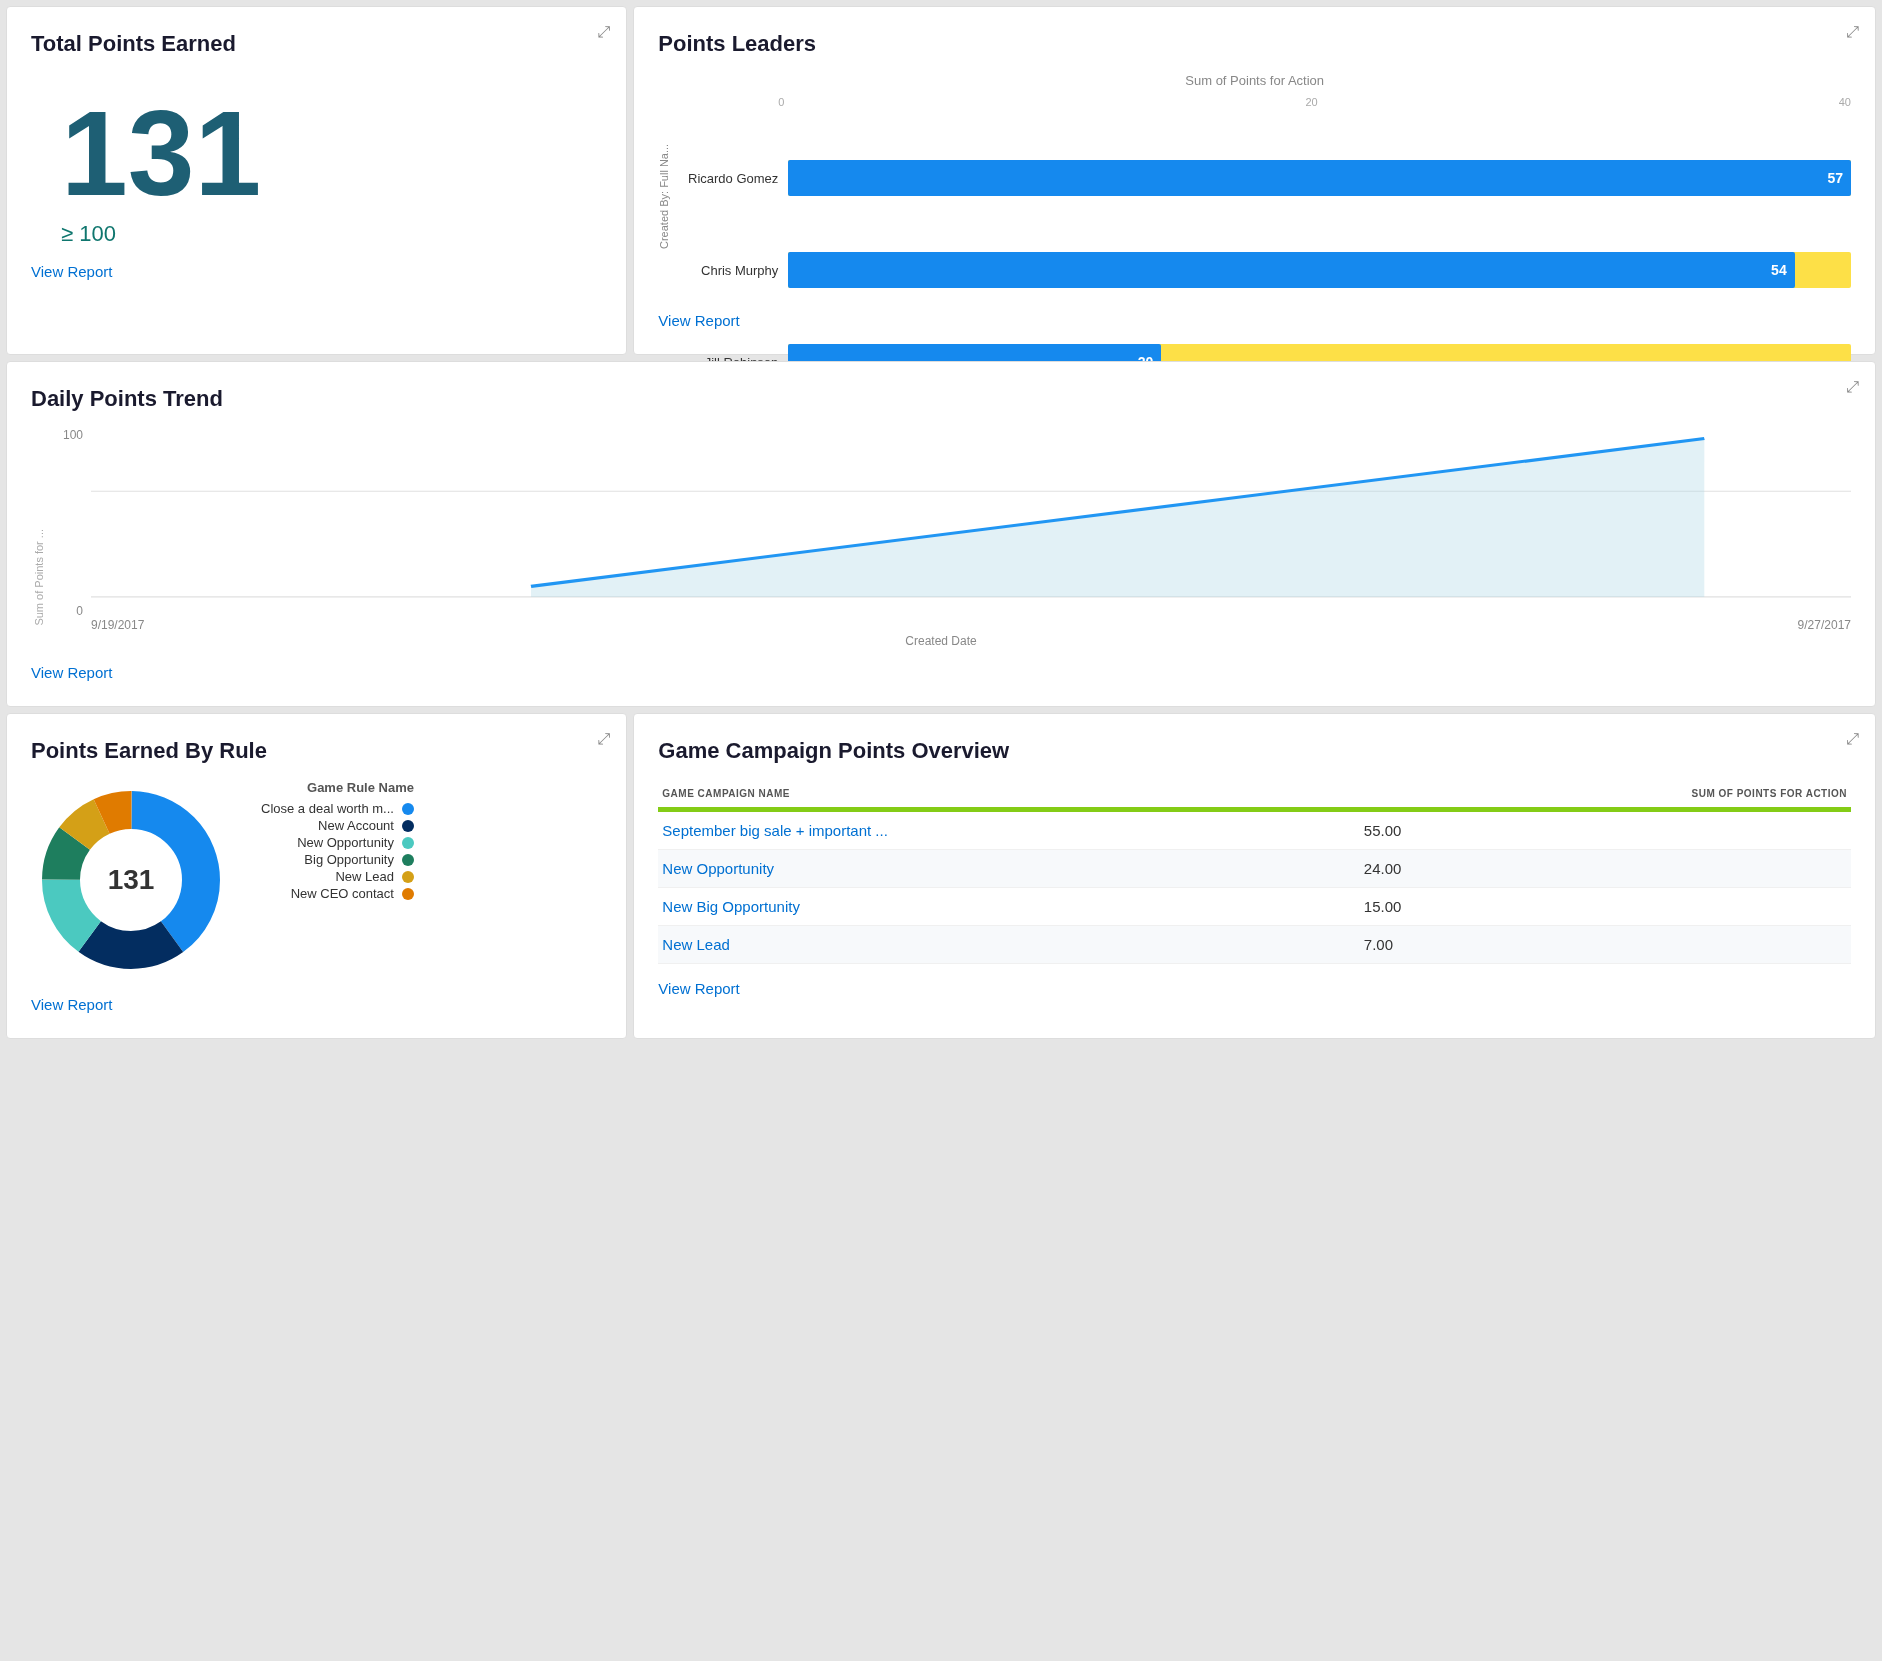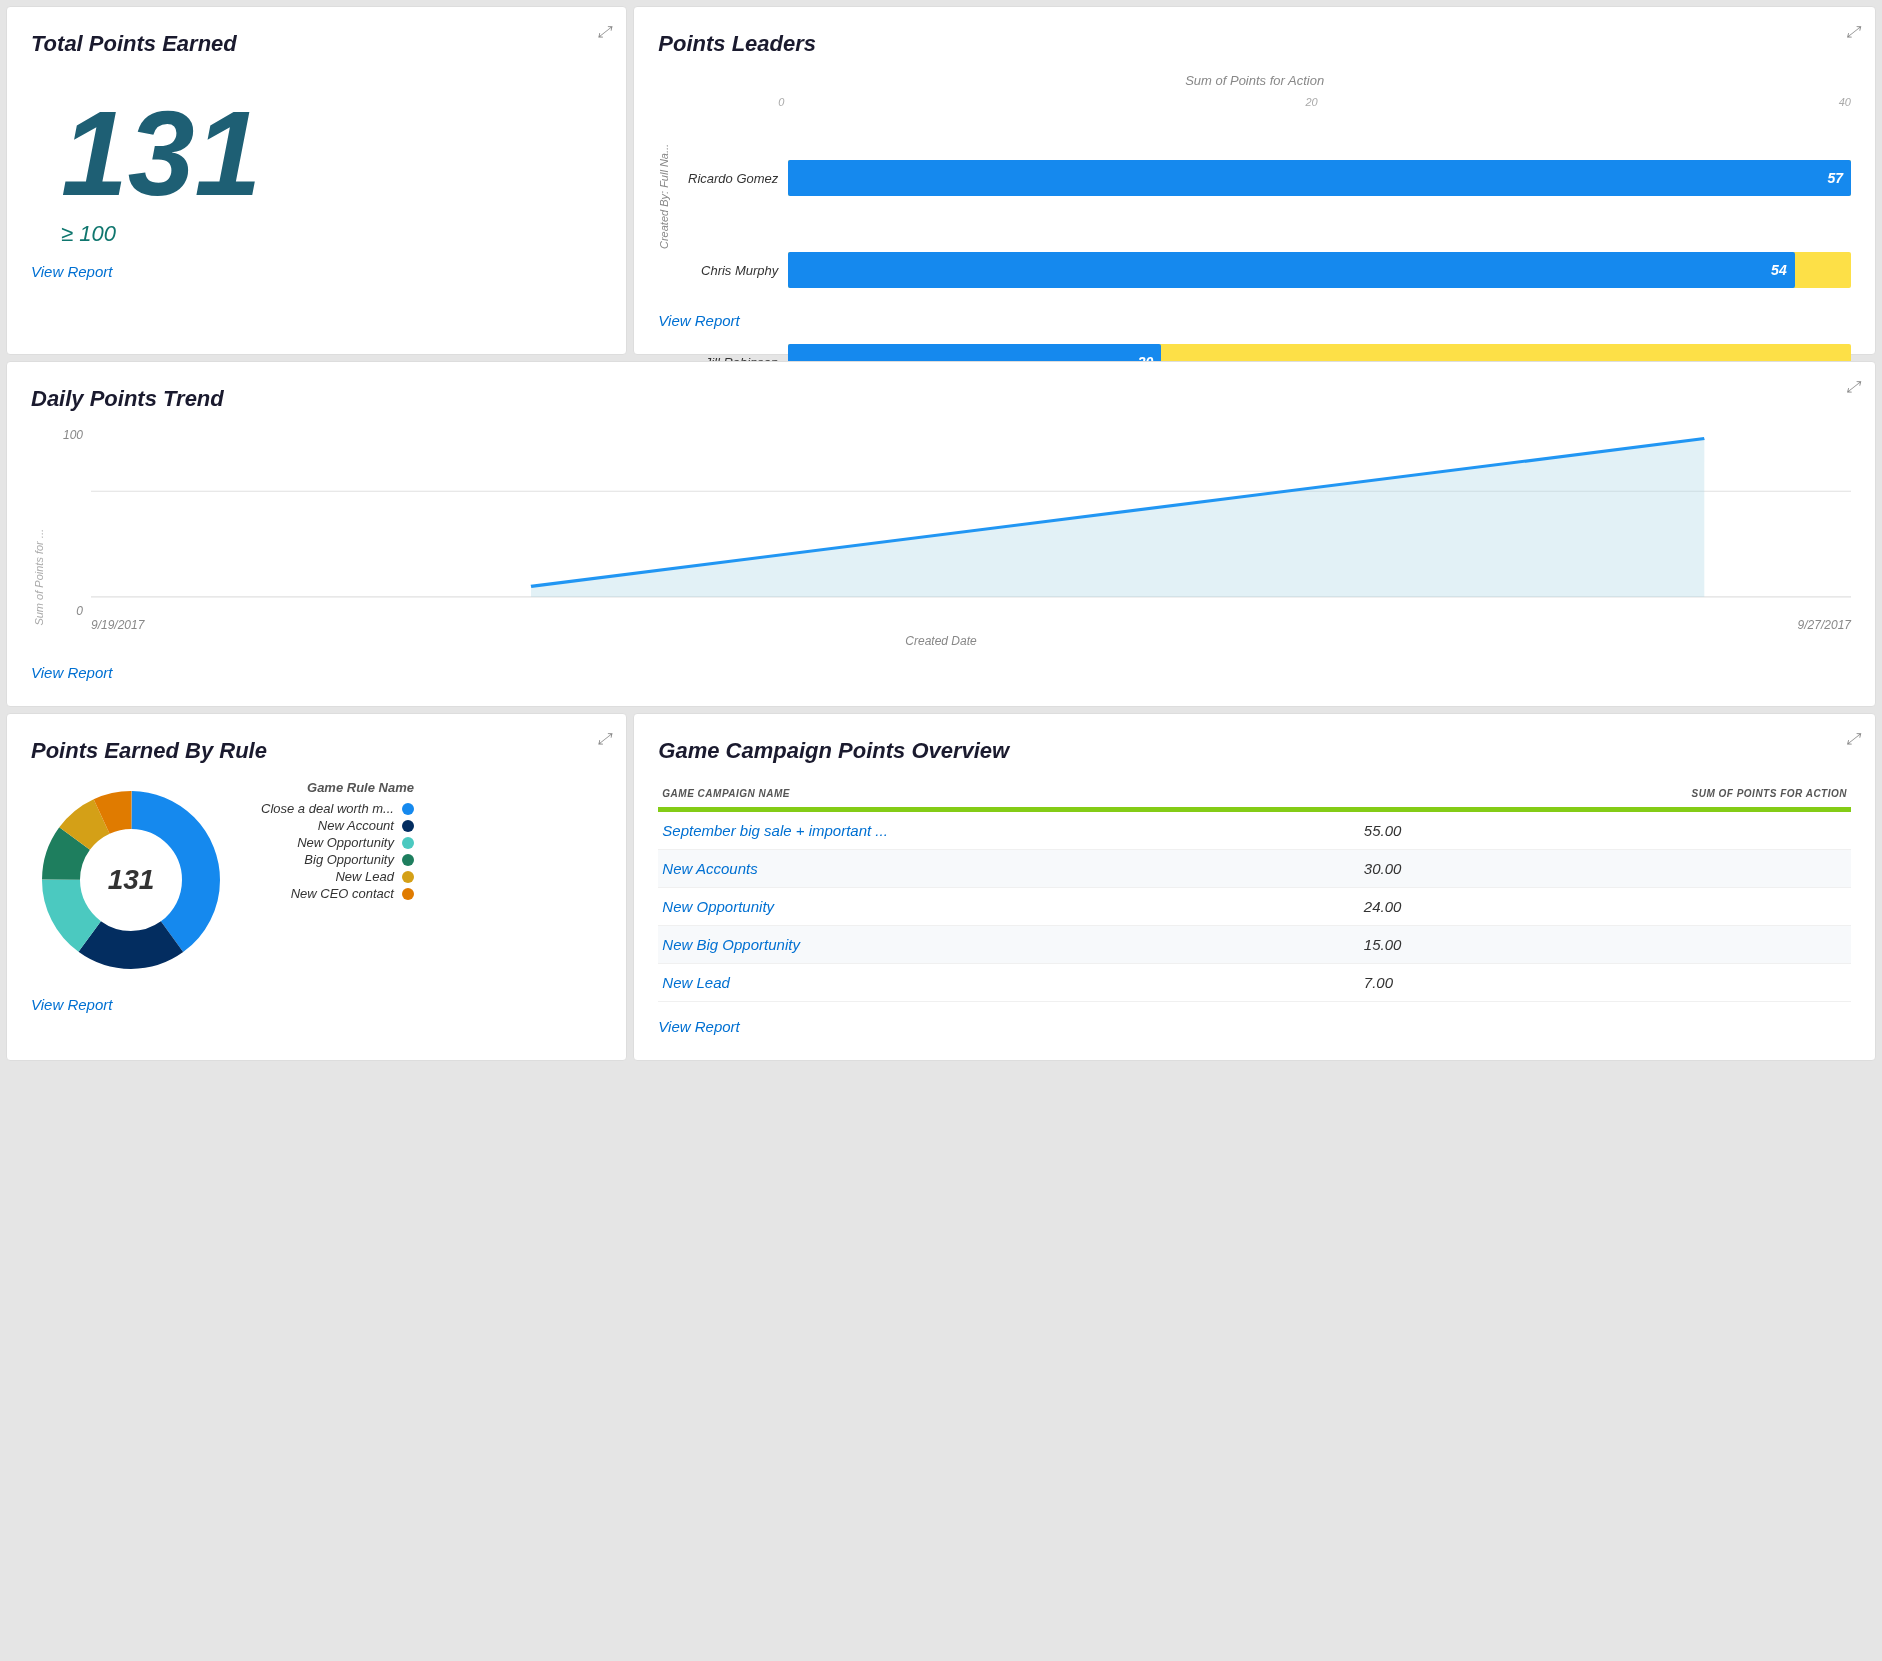--- a/index.html
+++ b/index.html
@@ -16,21 +16,20 @@
       gap: 6px;
       padding: 6px;
       background: #e5e5e5;
     }
     .card {
       background: #fff;
       border: 1px solid #ddd;
       border-radius: 4px;
       padding: 24px;
       position: relative;
-      font-style: italic;
     }
     .card-title {
       font-size: 22px;
       font-weight: 700;
       color: #1a1a2e;
       margin-bottom: 16px;
     }
     .expand-icon {
       position: absolute;
       top: 16px;
@@ -434,24 +433,20 @@
       <thead>
         <tr>
           <th>GAME CAMPAIGN NAME</th>
           <th>SUM OF POINTS FOR ACTION</th>
         </tr>
       </thead>
       <tbody id="campaign-tbody">
       <tr>
             <td>September big sale + important ...</td>
             <td>55.00</td>
-          </tr>
-          <tr>
-            <td>New Accounts</td>
-            <td>30.00</td>
           </tr>
           <tr>
             <td>New Opportunity</td>
             <td>24.00</td>
           </tr>
           <tr>
             <td>New Big Opportunity</td>
             <td>15.00</td>
           </tr>
           <tr>

